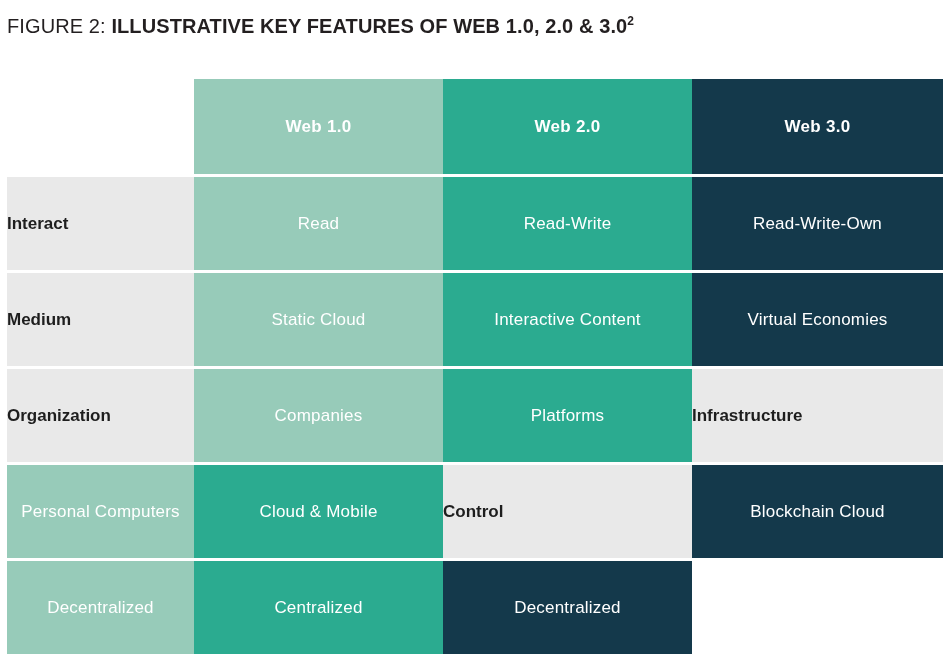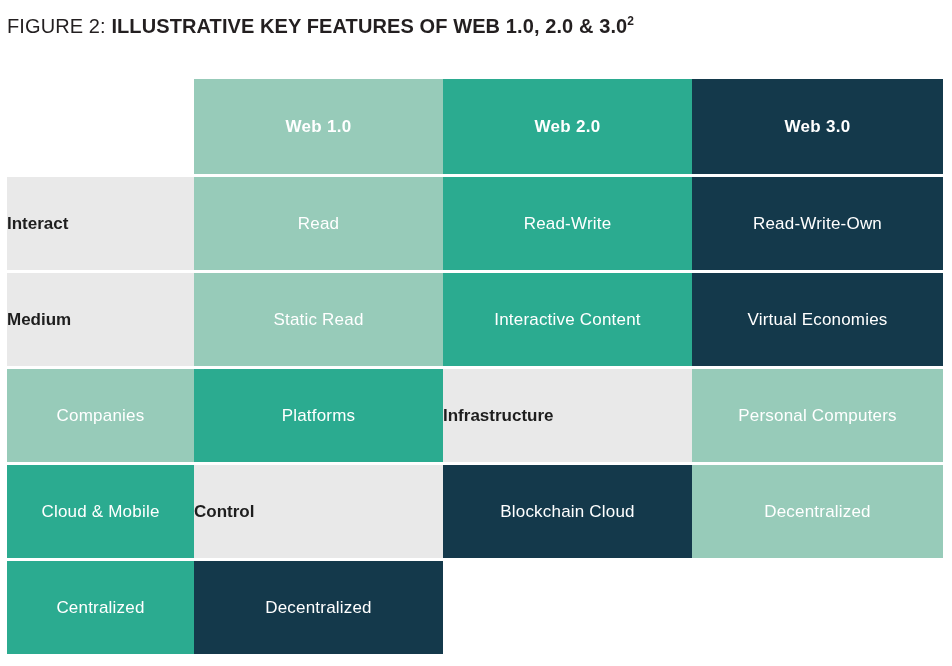--- a/index.html
+++ b/index.html
@@ -61,24 +61,25 @@
   <div class="cell head col1">Web 1.0</div>
   <div class="cell head col2">Web 2.0</div>
   <div class="cell head col3">Web 3.0</div>
 
   <div class="cell label">Interact</div>
   <div class="cell val col1">Read</div>
   <div class="cell val col2">Read-Write</div>
   <div class="cell val col3">Read-Write-Own</div>
 
   <div class="cell label">Medium</div>
-  <div class="cell val col1">Static Read</div>
+  <div class="cell val col1">Static Cloud</div>
   <div class="cell val col2">Interactive Content</div>
   <div class="cell val col3">Virtual Economies</div>
 
+  <div class="cell label">Organization</div>
   <div class="cell val col1">Companies</div>
   <div class="cell val col2">Platforms</div>
 
   <div class="cell label">Infrastructure</div>
   <div class="cell val col1">Personal Computers</div>
   <div class="cell val col2">Cloud &amp; Mobile</div>
   <div class="cell label">Control</div>
 
   <div class="cell val col3">Blockchain Cloud</div>
   <div class="cell val col1">Decentralized</div>

